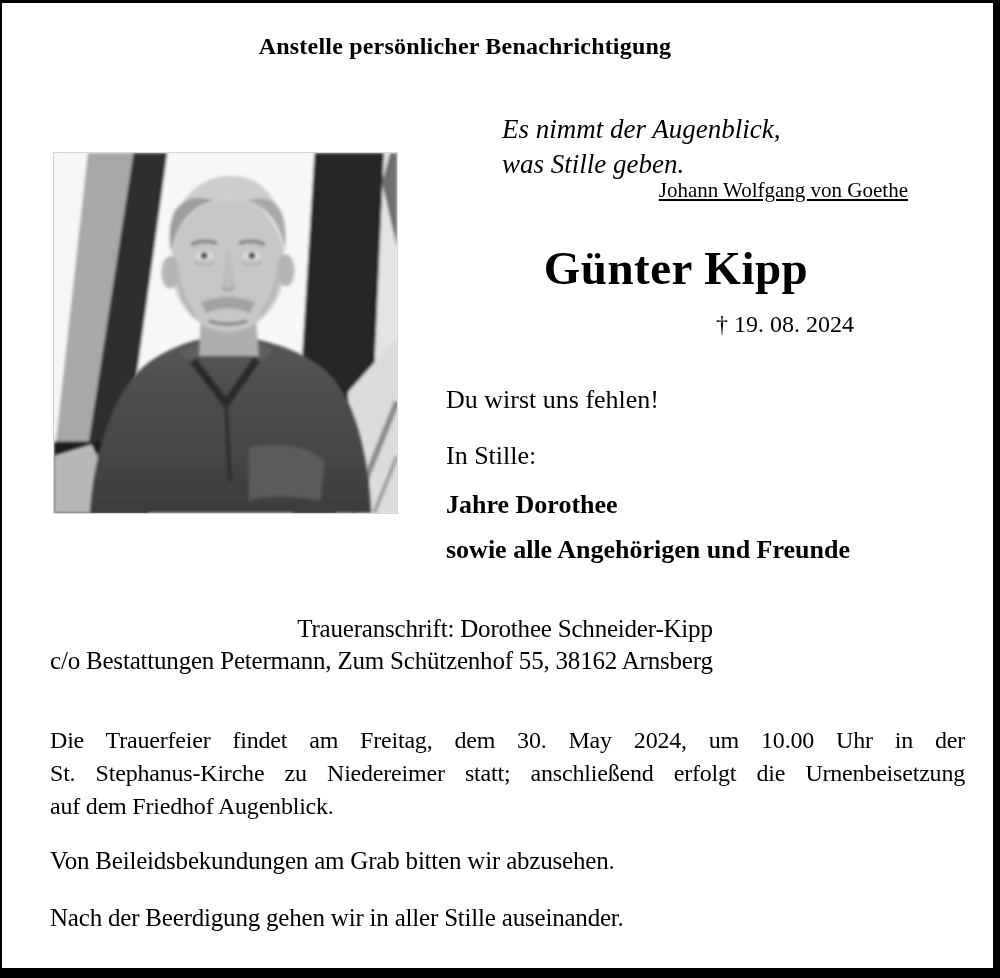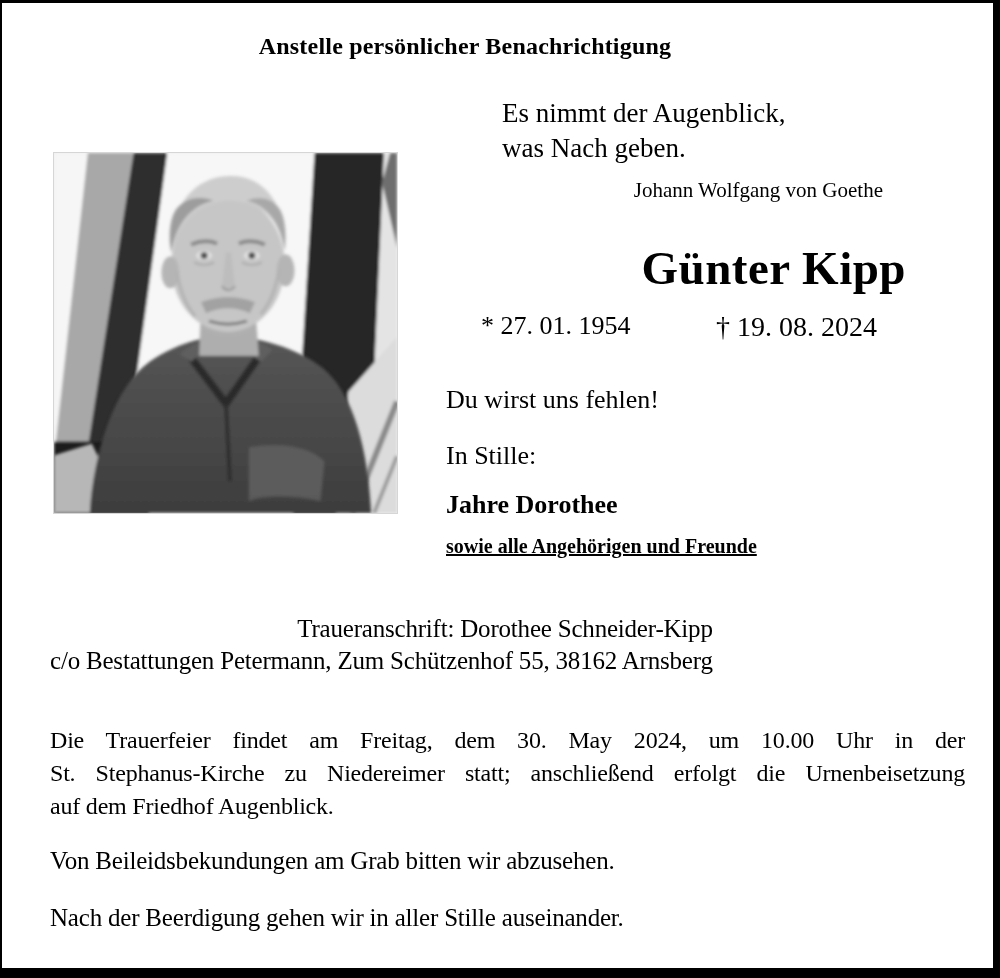--- a/index.html
+++ b/index.html
@@ -31,43 +31,45 @@
   }
 
   .photo-wrap {
     left: 53px; top: 152px; width: 345px; height: 362px;
     border: 1px solid #d6d6d6;
     background: #eee;
   }
   .photo-wrap svg { display: block; width: 100%; height: 100%; }
 
   .quote {
-    left: 502px; top: 96px;
+    left: 502px; top: 112px;
+    font-style: italic;
     font-size: 27px;
     line-height: 35px;
   }
   .attribution {
-    left: 580px; top: 178px; width: 303px;
+    left: 605px; top: 178px; width: 303px;
     text-align: right;
     font-size: 21px;
+    text-decoration: underline;
   }
   .deceased-name {
     left: 446px; top: 241px; width: 460px;
-    text-align: right;
+    text-align: center;
     font-weight: bold;
     font-size: 47px;
     letter-spacing: 0.5px;
   }
   .birth-date { left: 481px; top: 311px; font-size: 26px; }
-  .death-date { left: 716px; top: 311px; font-size: 28px; }
+  .death-date { left: 716px; top: 311px; font-size: 24px; }
 
   .farewell   { left: 446px; top: 385px; font-size: 26px; }
   .in-love    { left: 446px; top: 441px; font-size: 26px; }
   .mourner-1  { left: 446px; top: 490px; font-size: 26px; font-weight: bold; }
-  .mourner-2  { left: 446px; top: 535px; font-size: 20px; font-weight: bold; text-decoration: underline; }
+  .mourner-2  { left: 446px; top: 535px; font-size: 26px; font-weight: bold; }
 
   .address {
     left: 50px; top: 613px;
     font-size: 25px;
     line-height: 32px;
     letter-spacing: -0.2px;
     text-align: right;
   }
 
   .service {
@@ -164,26 +166,25 @@
 
         <path d="M150,176 Q175,190 200,176" stroke="#b0b0b0" stroke-width="3" fill="none"></path>
         <path d="M124,120 Q128,148 142,164" stroke="#b2b2b2" stroke-width="3" fill="none"></path>
         <path d="M226,118 Q222,146 208,162" stroke="#b2b2b2" stroke-width="3" fill="none"></path>
       </g>
     </svg>
   </div>
 
   <div class="abs quote">
     <div>Es nimmt der Augenblick,</div>
-    <div>was Nach geben.</div>
+    <div>was Stille geben.</div>
   </div>
   <div class="abs attribution">Johann Wolfgang von Goethe</div>
 
   <div class="abs deceased-name">Günter Kipp</div>
-  <div class="abs birth-date">* 27. 01. 1954</div>
   <div class="abs death-date">† 19. 08. 2024</div>
 
   <div class="abs farewell">Du wirst uns fehlen!</div>
   <div class="abs in-love">In Stille:</div>
   <div class="abs mourner-1">Jahre Dorothee</div>
   <div class="abs mourner-2">sowie alle Angehörigen und Freunde</div>
 
   <div class="abs address">
     <div>Traueranschrift: Dorothee Schneider-Kipp</div>
     <div>c/o Bestattungen Petermann, Zum Schützenhof 55, 38162 Arnsberg</div>

